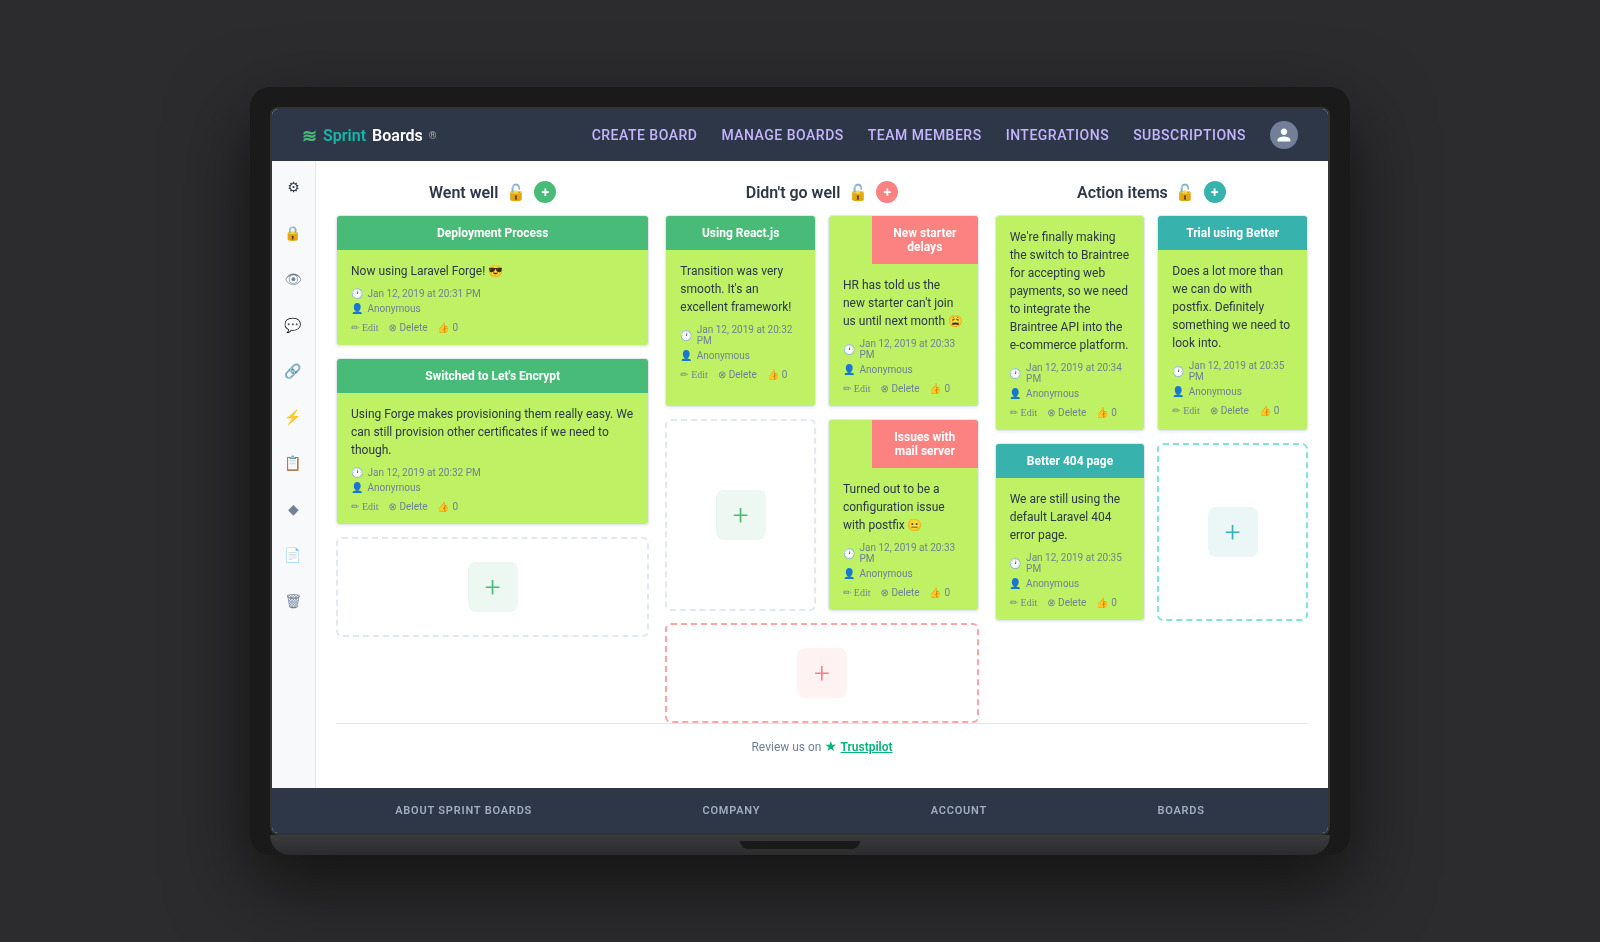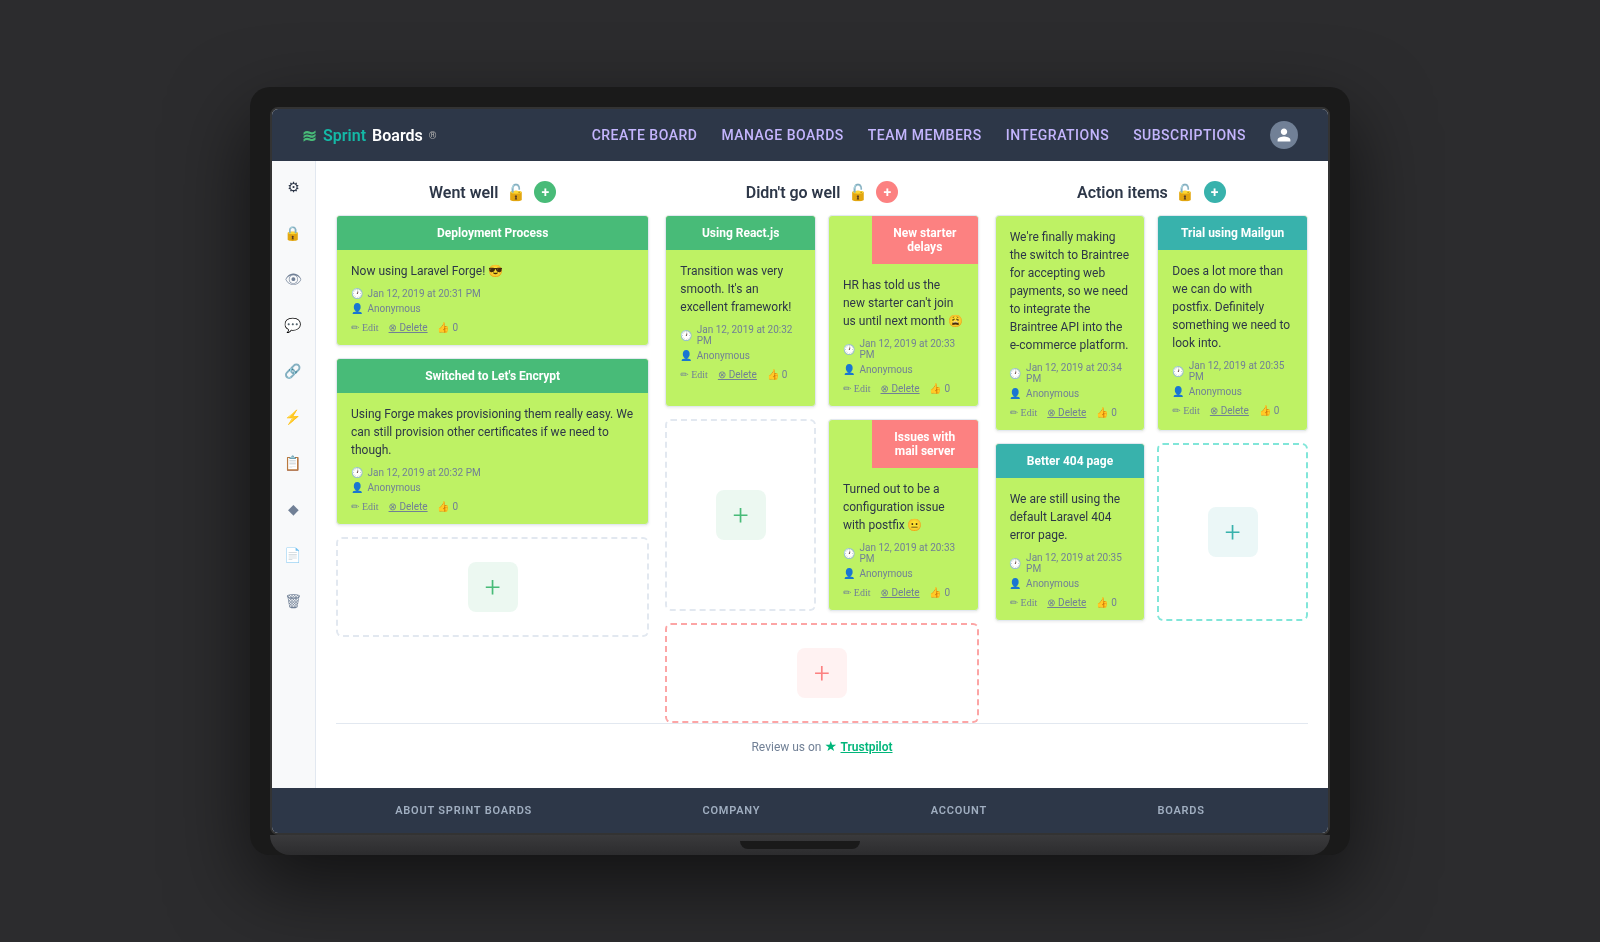--- a/index.html
+++ b/index.html
@@ -238,21 +238,20 @@
       cursor: pointer;
       font-family: Liberation Serif, serif;
     }
 
     .card-action-delete {
       display: flex;
       align-items: center;
       gap: 3px;
       color: #718096;
       cursor: pointer;
-      text-decoration: underline;
     }
 
     .card-action-like {
       display: flex;
       align-items: center;
       gap: 3px;
       color: #718096;
       cursor: pointer;
     }
 
@@ -540,21 +539,21 @@
                   </div>
                   <div class="card-actions">
                     <span class="card-action-edit">✏ Edit</span>
                     <span class="card-action-delete">⊗ Delete</span>
                     <span class="card-action-like">👍 0</span>
                   </div>
                 </div>
               </div>
 
               <div class="card">
-                <div class="card-header teal">Trial using Mailgun</div>
+                <div class="card-header teal">Trial using Better</div>
                 <div class="card-body">
                   <div class="card-text">Does a lot more than we can do with postfix. Definitely something we need to look into.</div>
                   <div class="card-meta">
                     <span class="icon">🕐</span>
                     <span>Jan 12, 2019 at 20:35 PM</span>
                   </div>
                   <div class="card-author">
                     <span>👤</span>
                     <span>Anonymous</span>
                   </div>

